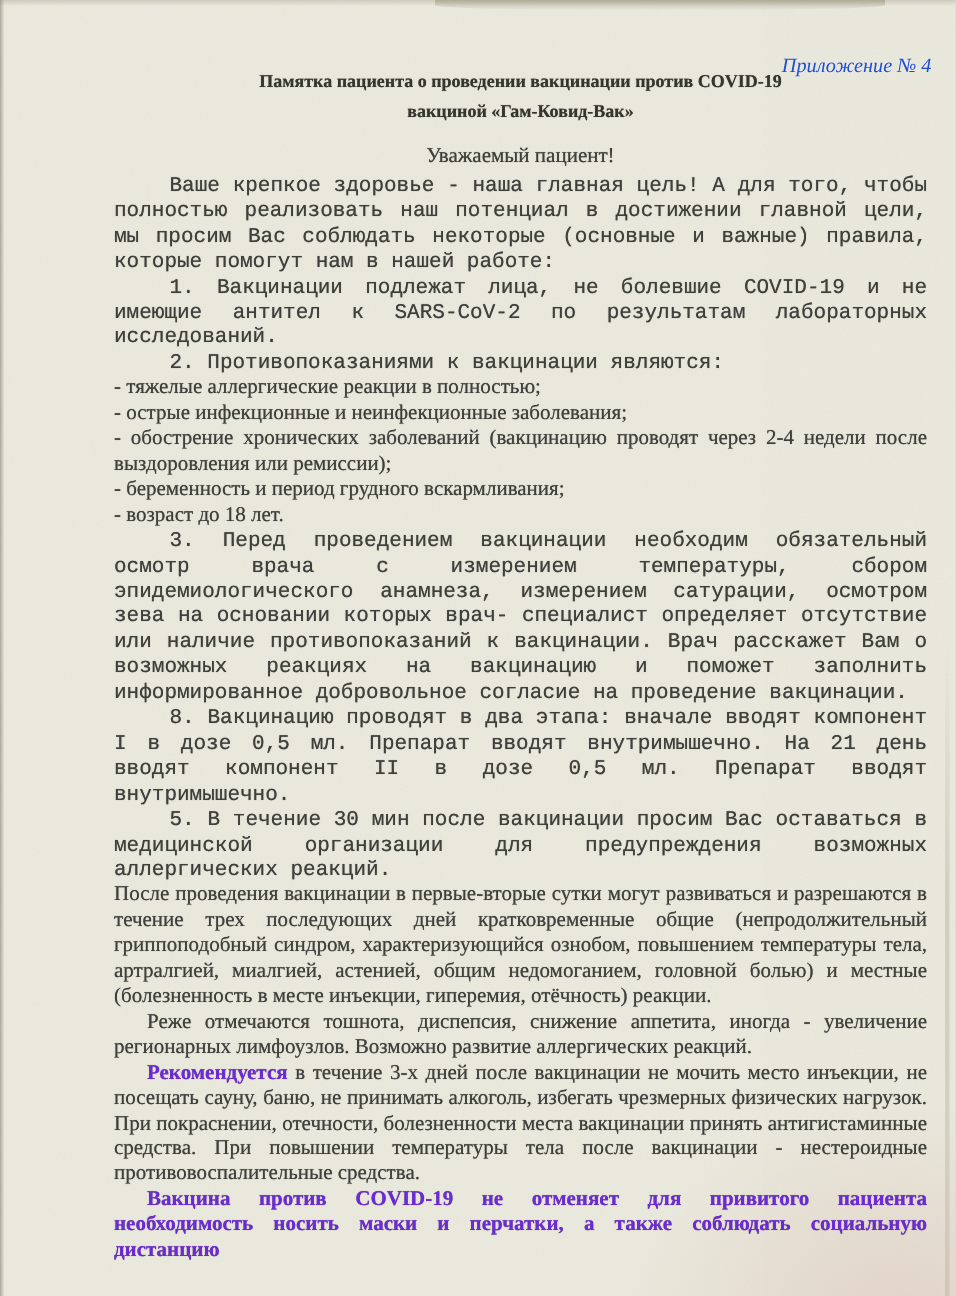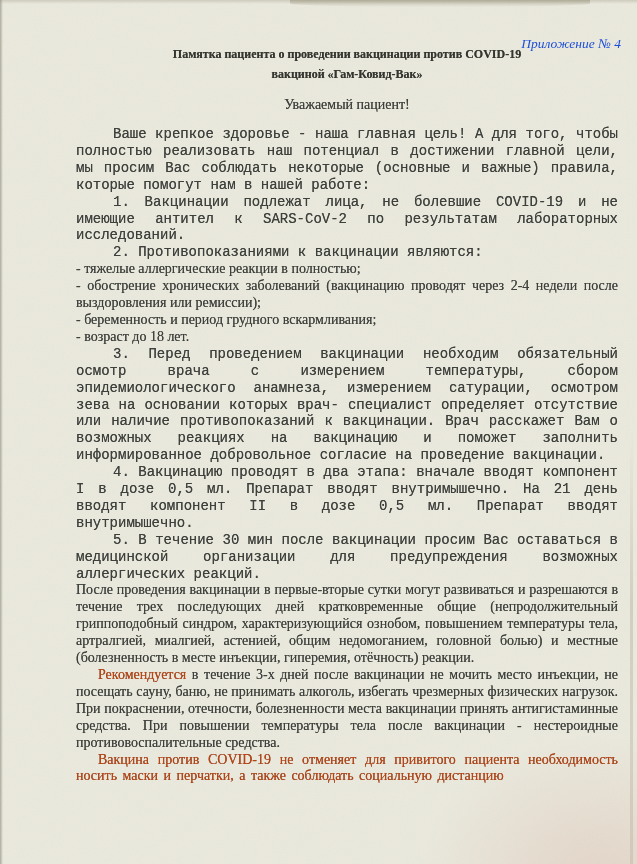--- a/index.html
+++ b/index.html
@@ -55,30 +55,30 @@
 
   .content {
     position: absolute; top: 44px; left: 76px; right: 19px; z-index: 5;
     text-shadow: 0 0 0.5px rgba(62,64,60,0.8);
   }
   .title {
     text-align: center; font-weight: bold; font-size: 12px;
     line-height: 20px; color: #34362f; margin-bottom: 12px;
   }
   .salut {
-    text-align: center; font-size: 14px; line-height: 18px; margin-bottom: 12px;
+    text-align: center; font-size: 14px; line-height: 18px; margin-bottom: 2px;
   }
   .content p {
     margin: 0; text-align: justify;
     font-size: 14px; line-height: 16.9px;
   }
   .ind  { text-indent: 37px; font-family: Liberation Mono, monospace; }
   .ind2 { text-indent: 22px; }
   .shift { margin-left: -16px; margin-right: -9px; }
-  .content b, .bold { font-weight: normal; color: #c2410c; }
+  .content b, .bold { font-weight: bold; color: #6d28d9; }
   .bold { word-spacing: 2px; }
 </style>
 </head>
 <body>
 
 <div class="sheet">
 
   <div class="scan-edge-left"></div>
   <div class="scan-edge-top2"></div>
   <div class="scan-edge-top"></div>
@@ -92,29 +92,31 @@
       <div>Памятка пациента о проведении вакцинации против COVID-19</div>
       <div>вакциной «Гам-Ковид-Вак»</div>
     </div>
     <div class="salut">Уважаемый пациент!</div>
 
     <p class="ind">Ваше крепкое здоровье - наша главная цель! А для того, чтобы полностью реализовать наш потенциал в достижении главной цели, мы просим Вас соблюдать некоторые (основные и важные) правила, которые помогут нам в нашей работе:</p>
     <p class="ind">1. Вакцинации подлежат лица, не болевшие COVID-19 и не имеющие антител к SARS-CoV-2 по результатам лабораторных исследований.</p>
     <p class="ind">2. Противопоказаниями к вакцинации являются:</p>
 
     <p>- тяжелые аллергические реакции в полностью;</p>
+    <p>- острые инфекционные и неинфекционные заболевания;</p>
     <p>- обострение хронических заболеваний (вакцинацию проводят через 2-4 недели после выздоровления или ремиссии);</p>
     <p>- беременность и период грудного вскармливания;</p>
     <p>- возраст до 18 лет.</p>
 
     <p class="ind">3. Перед проведением вакцинации необходим обязательный осмотр врача с измерением температуры, сбором эпидемиологического анамнеза, измерением сатурации, осмотром зева на основании которых врач- специалист определяет отсутствие или наличие противопоказаний к вакцинации. Врач расскажет Вам о возможных реакциях на вакцинацию и поможет заполнить информированное добровольное согласие на проведение вакцинации.</p>
-    <p class="ind">4. Вакцинацию проводят в два этапа: вначале вводят компонент I в дозе 0,5 мл. Препарат вводят внутримышечно. На 21 день вводят компонент II в дозе 0,5 мл. Препарат вводят внутримышечно.</p>
+    <p class="ind">8. Вакцинацию проводят в два этапа: вначале вводят компонент I в дозе 0,5 мл. Препарат вводят внутримышечно. На 21 день вводят компонент II в дозе 0,5 мл. Препарат вводят внутримышечно.</p>
     <p class="ind">5. В течение 30 мин после вакцинации просим Вас оставаться в медицинской организации для предупреждения возможных аллергических реакций.</p>
 
     <p class="shift">После проведения вакцинации в первые-вторые сутки могут развиваться и разрешаются в течение трех последующих дней кратковременные общие (непродолжительный гриппоподобный синдром, характеризующийся ознобом, повышением температуры тела, артралгией, миалгией, астенией, общим недомоганием, головной болью) и местные (болезненность в месте инъекции, гиперемия, отёчность) реакции.</p>
+    <p class="shift ind2">Реже отмечаются тошнота, диспепсия, снижение аппетита, иногда - увеличение регионарных лимфоузлов. Возможно развитие аллергических реакций.</p>
 
     <p class="shift ind2"><b>Рекомендуется</b><span> в течение 3-х дней после вакцинации не мочить место инъекции, не посещать сауну, баню, не принимать алкоголь, избегать чрезмерных физических нагрузок. При покраснении, отечности, болезненности места вакцинации принять антигистаминные средства. При повышении температуры тела после вакцинации - нестероидные противовоспалительные средства.</span></p>
 
     <p class="shift ind2 bold">Вакцина против COVID-19 не отменяет для привитого пациента необходимость носить маски и перчатки, а также соблюдать социальную дистанцию</p>
   </div>
 
   <svg class="paper-grain" width="637" height="864" xmlns="http://www.w3.org/2000/svg">
     <filter id="grain">
         <feTurbulence type="fractalNoise" baseFrequency="0.8" numOctaves="2" stitchTiles="stitch"></feTurbulence>
       </filter>

